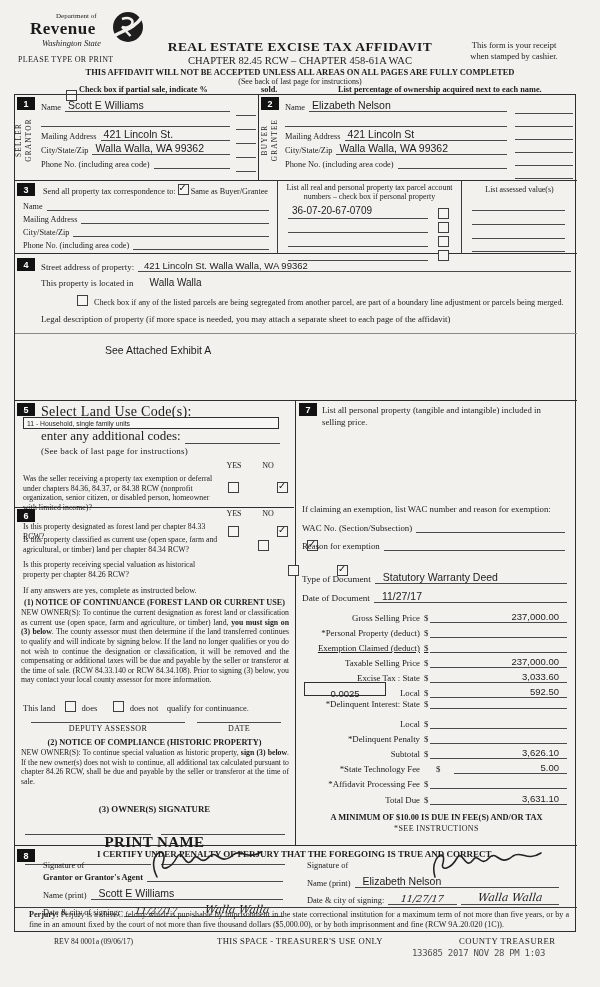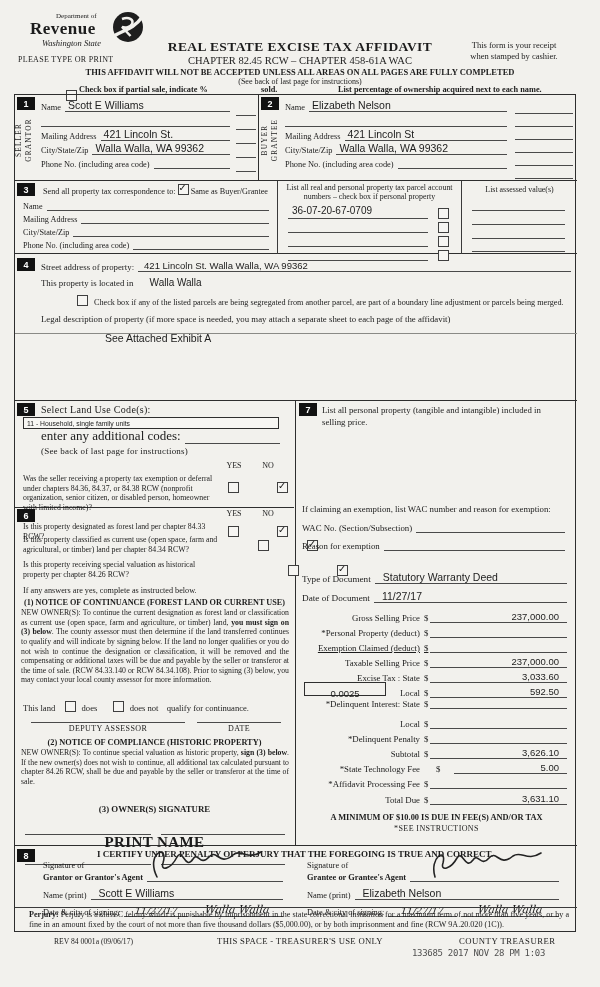--- a/index.html
+++ b/index.html
@@ -202,32 +202,32 @@
         </div>
         <div style="margin-top:5px;font-size:8.8px;">
           <span>This property is located in</span>
           <span class="sans" style="font-size:10px;margin-left:14px;">Walla Walla</span>
         </div>
         <div style="margin-top:7px;font-size:8.2px;padding-left:36px;">
           <span class="cb" style="margin-right:4px;"></span>
           <span>Check box if any of the listed parcels are being segregated from another parcel, are part of a boundary line adjustment or parcels being merged.</span>
         </div>
         <div style="margin-top:7px;font-size:8.8px;">Legal description of property (if more space is needed, you may attach a separate sheet to each page of the affidavit)</div>
-        <div class="sans" style="margin-top:8px;margin-left:64px;font-size:10.5px;">See Attached Exhibit A</div>
+        <div class="sans" style="margin-top:20px;margin-left:64px;font-size:10.5px;">See Attached Exhibit A</div>
       </div>
       <div class="abs" style="left:0;right:0;top:79px;border-top:1px solid #8a8a86;"></div>
     </div>
 
     <div class="abs" style="left:0;top:306px;width:562px;height:445px;border-bottom:1.5px solid #2e2e2e;box-sizing:border-box;">
 
       <div class="abs" style="left:0;top:0;width:281px;height:445px;border-right:1.5px solid #2e2e2e;box-sizing:border-box;">
 
         <div class="abs" style="left:0;top:0;width:279px;height:107px;border-bottom:1.5px solid #2e2e2e;box-sizing:border-box;">
           <div class="badge" style="left:2px;top:2px;">5</div>
-          <div class="abs" style="left:26px;top:3px;font-size:10px;letter-spacing:.3px;">Select Land Use Code(s):</div>
+          <div class="abs" style="left:26px;top:3px;font-size:14px;letter-spacing:.3px;">Select Land Use Code(s):</div>
           <div class="abs" style="left:8px;top:16px;width:256px;height:12px;border:1px solid #2e2e2e;background:#f7f6f3;box-sizing:border-box;">
             <span class="sans" style="font-size:6.8px;padding-left:3px;display:block;line-height:11px;">11 - Household, single family units</span>
           </div>
           <div class="abs frow" style="left:26px;top:31px;right:14px;height:12px;font-size:13px;">
             <span class="lbl">enter any additional codes:</span>
             <span class="ln"></span>
           </div>
           <div class="abs" style="left:26px;top:45px;font-size:9px;letter-spacing:.2px;">(See back of last page for instructions)</div>
           <div class="abs ctr" style="left:206px;top:60px;width:26px;font-size:8px;">YES</div>
           <div class="abs ctr" style="left:242px;top:60px;width:22px;font-size:8px;">NO</div>
@@ -406,24 +406,20 @@
         </div>
         <div class="frow" style="height:15px;font-size:8.4px;margin-top:2px;">
           <span class="lbl">Date &amp; city of signing:</span>
           <span class="ln" style="flex:.7;text-align:center;"><span class="hand" style="font-size:9.5px;">11/27/17</span></span>
           <span class="ln" style="text-align:center;"><span class="hand" style="font-size:11px;">Walla Walla</span></span>
         </div>
       </div>
 
       <div class="abs" style="left:292px;top:15px;width:252px;">
         <div style="font-size:8.4px;">Signature of</div>
-        <div class="frow" style="height:12px;font-size:8.4px;">
-          <span class="lbl b">Grantee or Grantee's Agent</span>
-          <span class="ln"></span>
-        </div>
         <div class="abs" style="left:118px;top:-14px;">
           <svg width="130" height="34" viewBox="0 0 130 34">
             <path d="M10 30 C4 10 22 0 18 16 C15 25 26 22 32 11 C38 2 40 24 48 13 C53 5 56 21 64 11 C72 2 74 21 88 9 C96 3 102 15 116 6" stroke="#232323" stroke-width="1.6" fill="none" stroke-linecap="round"></path>
           </svg>
         </div>
         <div class="frow" style="height:15px;font-size:8.4px;margin-top:3px;">
           <span class="lbl">Name (print)</span>
           <span class="ln"><span class="sans" style="font-size:10.5px;padding-left:8px;">Elizabeth Nelson</span></span>
         </div>
         <div class="frow" style="height:15px;font-size:8.4px;margin-top:2px;">

